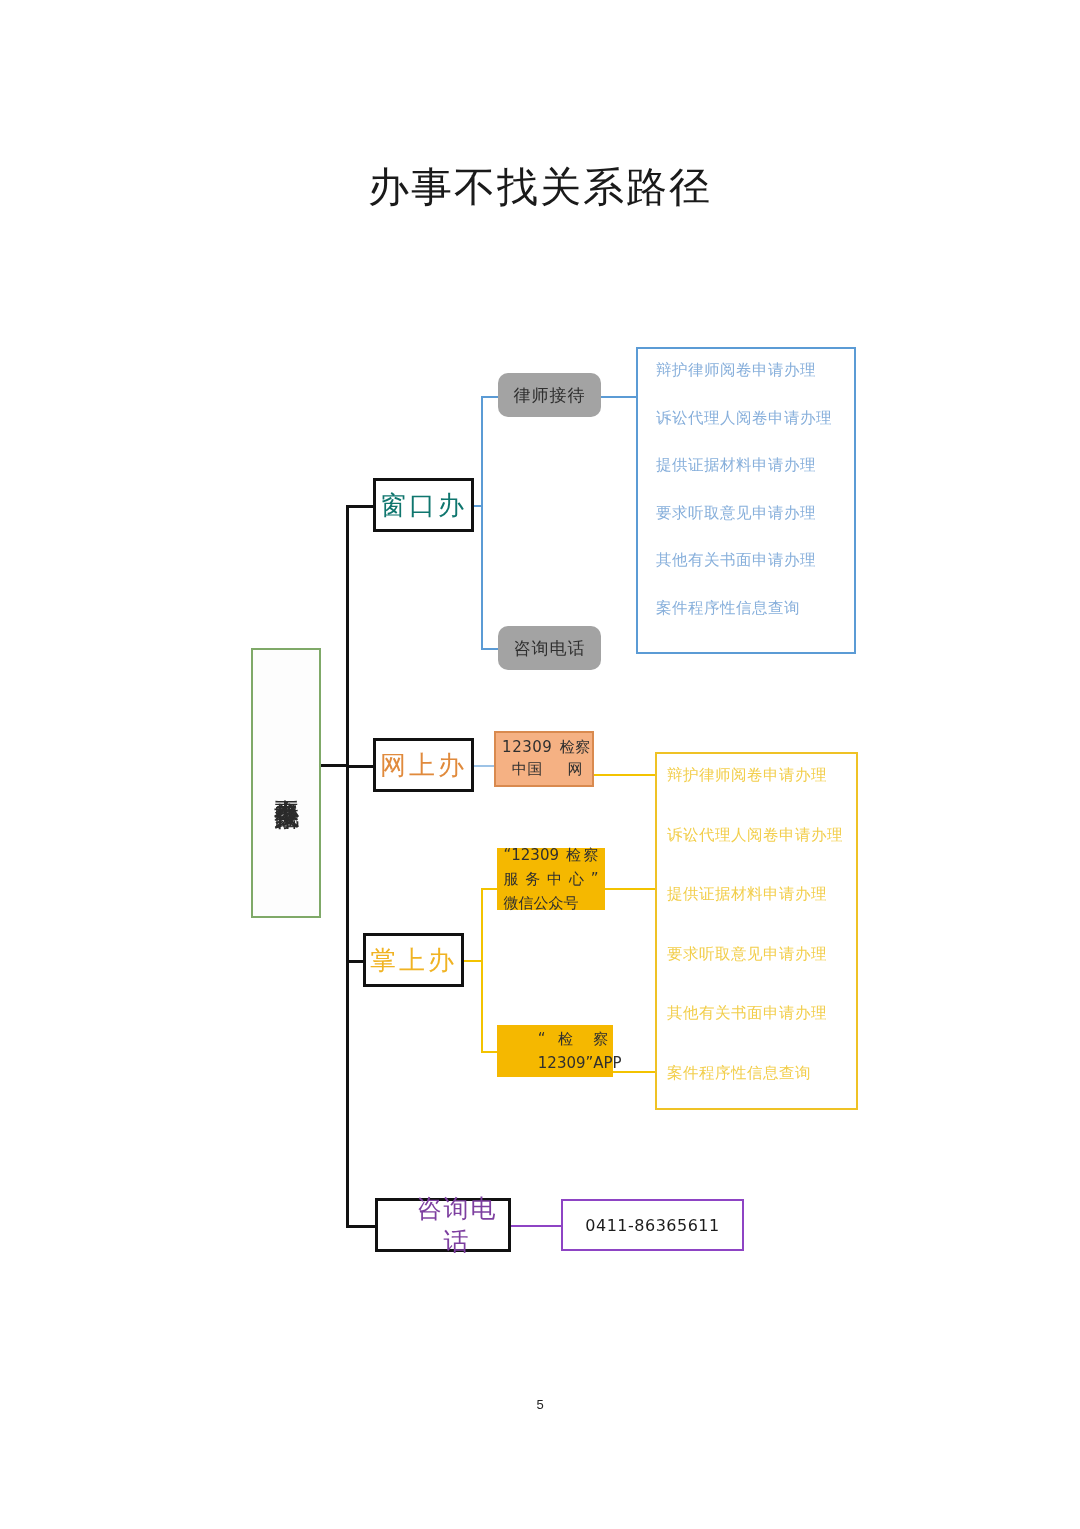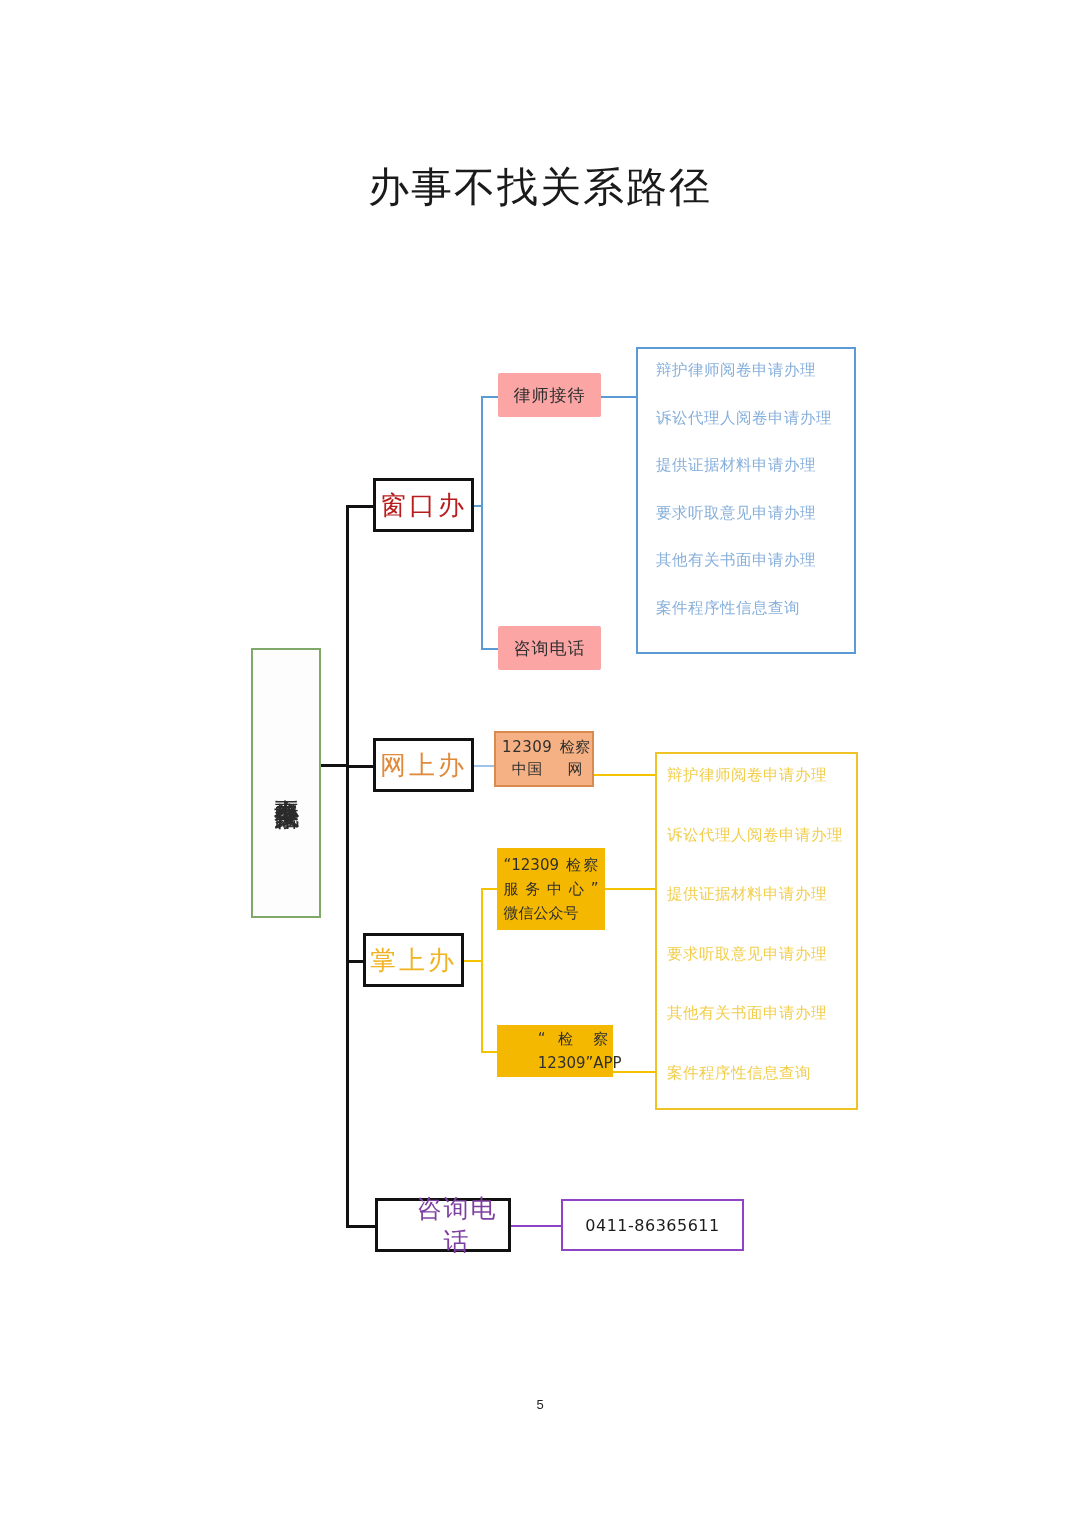--- a/index.html
+++ b/index.html
@@ -73,34 +73,34 @@
   }
 
   
   .lvl1 {
     border: 3px solid #111111;
     background: #ffffff;
     font-family: "DejaVu Serif", "Liberation Serif", serif;
     font-size: 26px;
     letter-spacing: 3px;
   }
-  #node-chuangkou { left: 373px; top: 478px;  width: 101px; height: 54px; color: #b91c1c; }
+  #node-chuangkou { left: 373px; top: 478px;  width: 101px; height: 54px; color: #0f766e; }
   #node-wangshang { left: 373px; top: 738px;  width: 101px; height: 54px; color: #E08A3C; }
   #node-zhangshang{ left: 363px; top: 933px;  width: 101px; height: 54px; color: #F0B323; }
   #node-zixun     { left: 375px; top: 1198px; width: 136px; height: 54px; color: #7D3FA0;
                     font-size: 25px; letter-spacing: 2px; padding-left: 28px; }
 
   
   .blue-fill {
-    background: #fca5a5;
+    background: #a3a3a3;
     color: #2f2f2f;
     font-size: 17px;
     letter-spacing: 1px;
     font-family: "DejaVu Sans", "Liberation Sans", sans-serif;
-    border-radius: 2px;
+    border-radius: 10px;
   }
   #node-lawyer { left: 498px; top: 373px; width: 103px; height: 44px; }
   #node-case   { left: 498px; top: 626px; width: 103px; height: 44px; }
 
   
   #blue-panel {
     position: absolute;
     left: 636px;
     top: 347px;
     width: 220px;
@@ -137,21 +137,21 @@
 
   
   .gold-fill {
     background: #F5B800;
     color: #2f2f2f;
     font-family: "DejaVu Sans", "Liberation Sans", sans-serif;
     flex-direction: column;
     font-size: 15px;
     line-height: 1.6;
   }
-  #node-wechat { left: 497px; top: 848px;  width: 108px; height: 82px; }
+  #node-wechat { left: 497px; top: 848px;  width: 108px; height: 62px; }
   #node-app    { left: 497px; top: 1025px; width: 116px; height: 52px; padding-left: 36px; }
   .gold-fill .line-j {
     width: 88%;
     text-align: justify;
     text-align-last: justify;
     white-space: nowrap;
   }
   .gold-fill .line-c { width: 88%; text-align: left; white-space: nowrap; }
 
   

